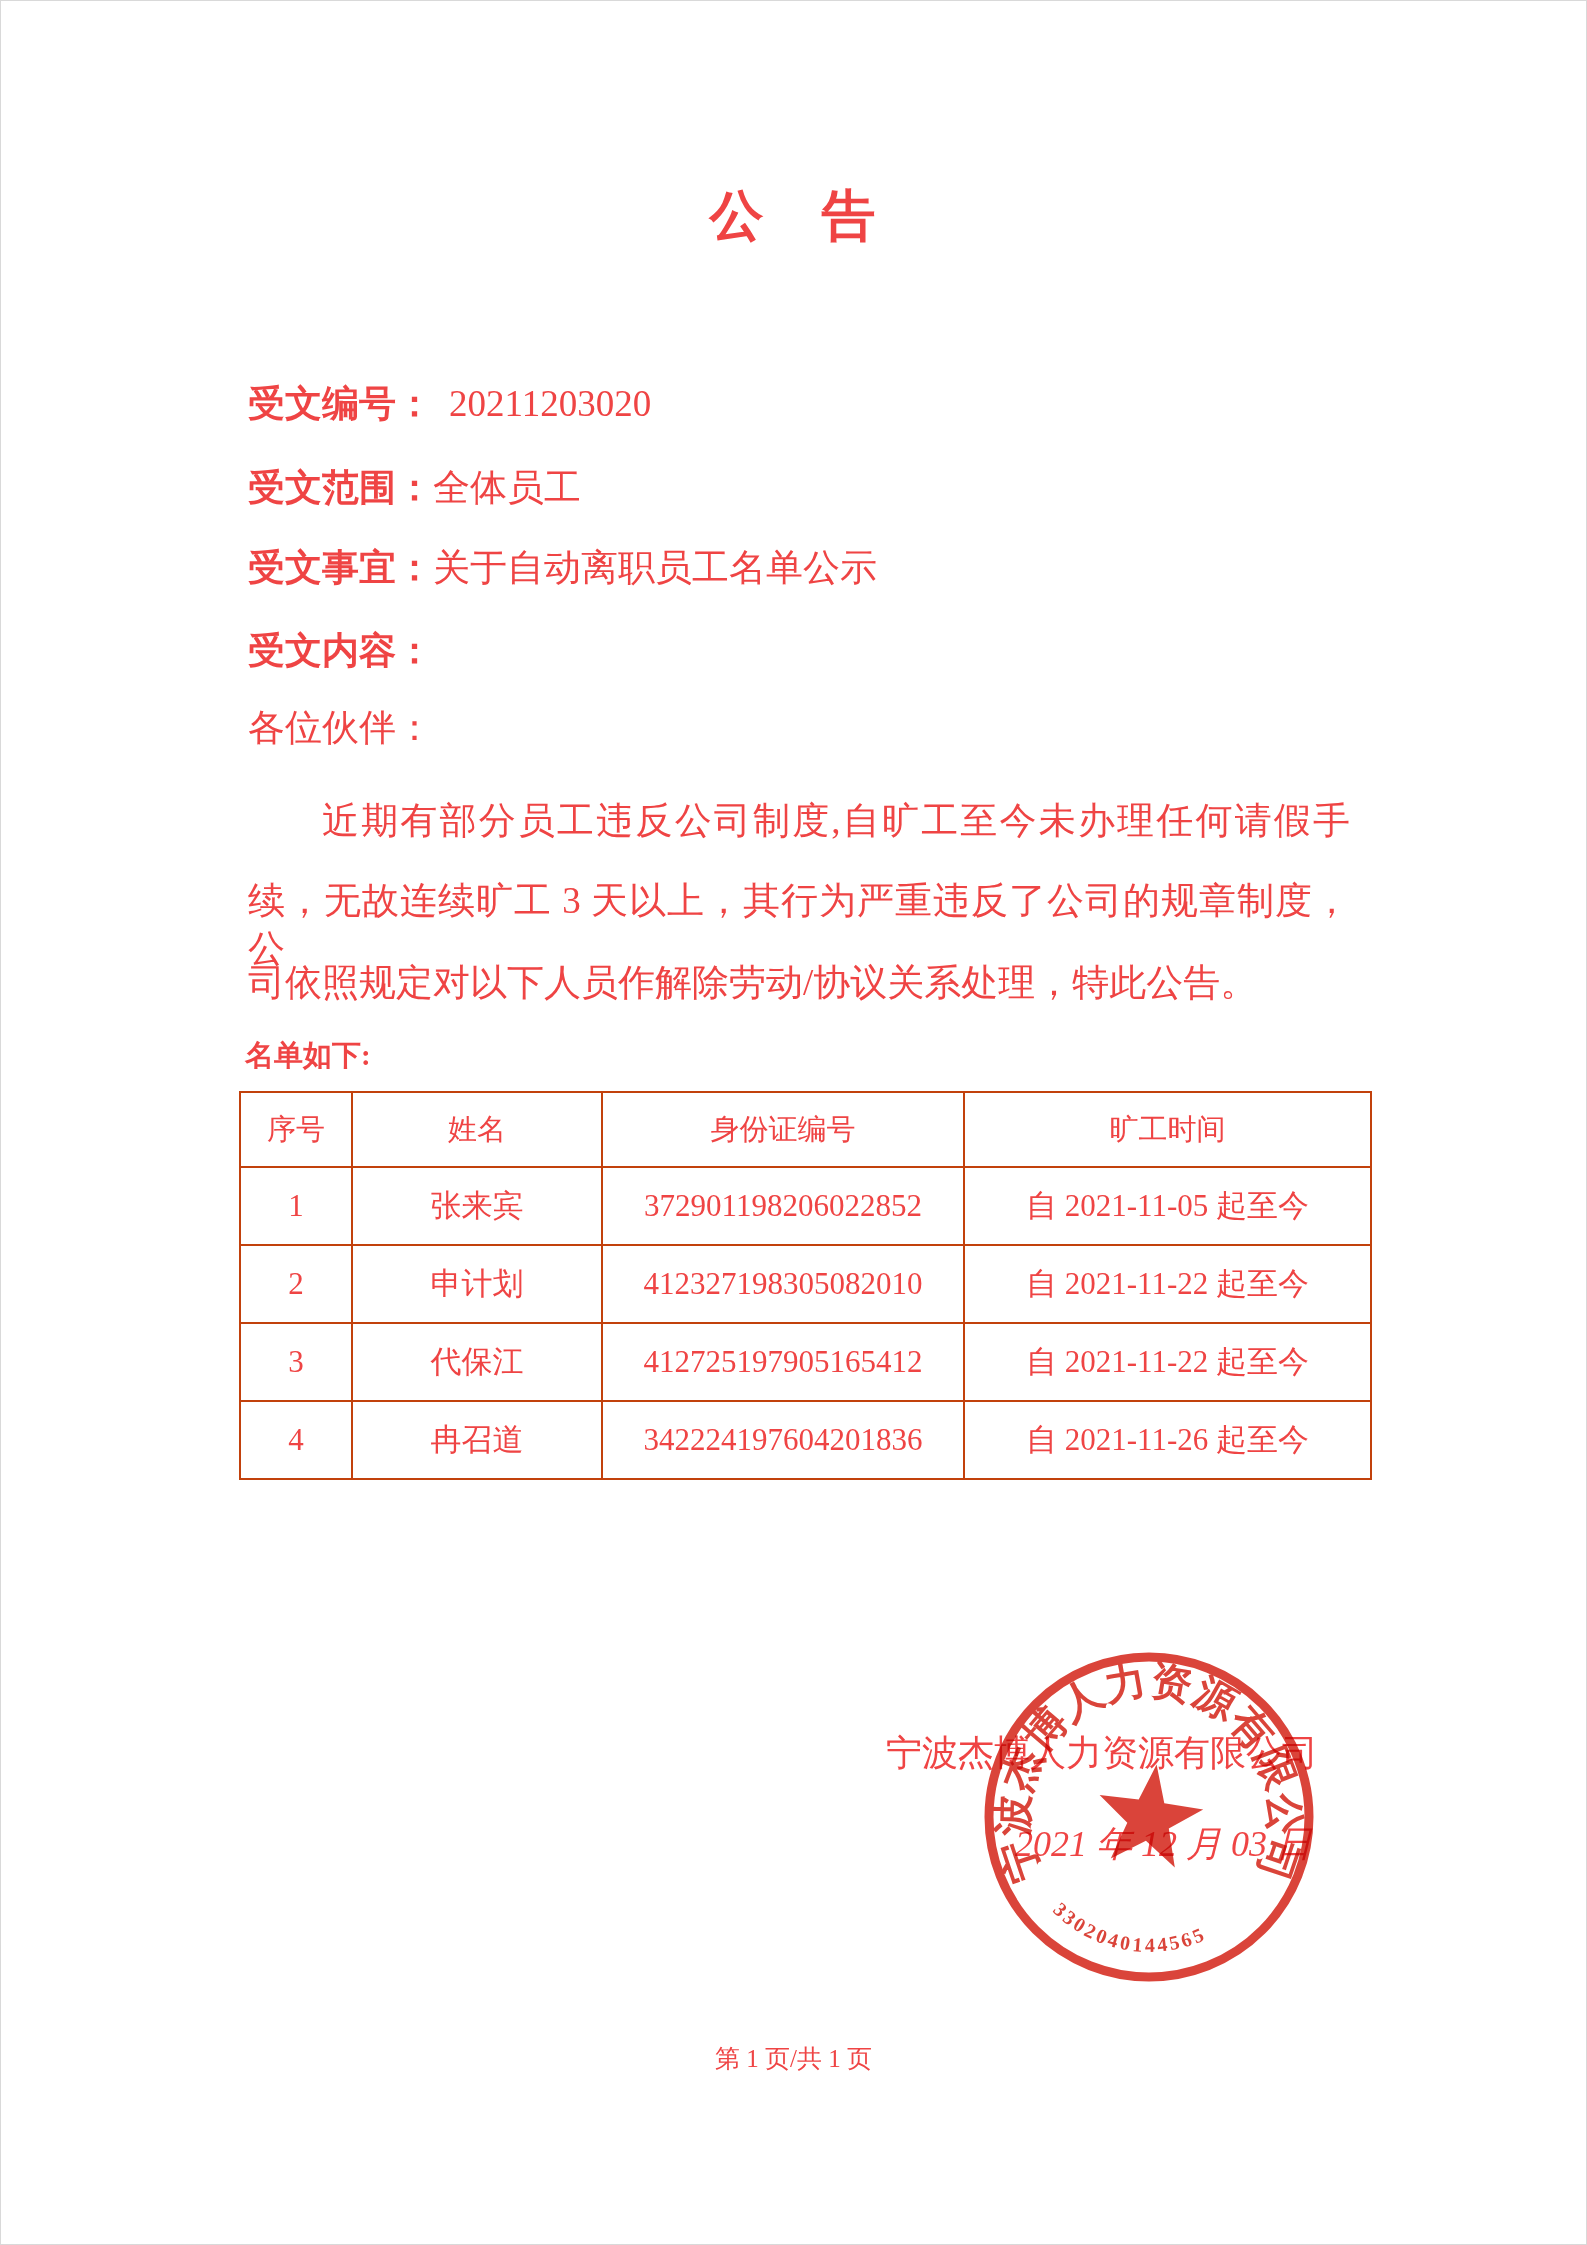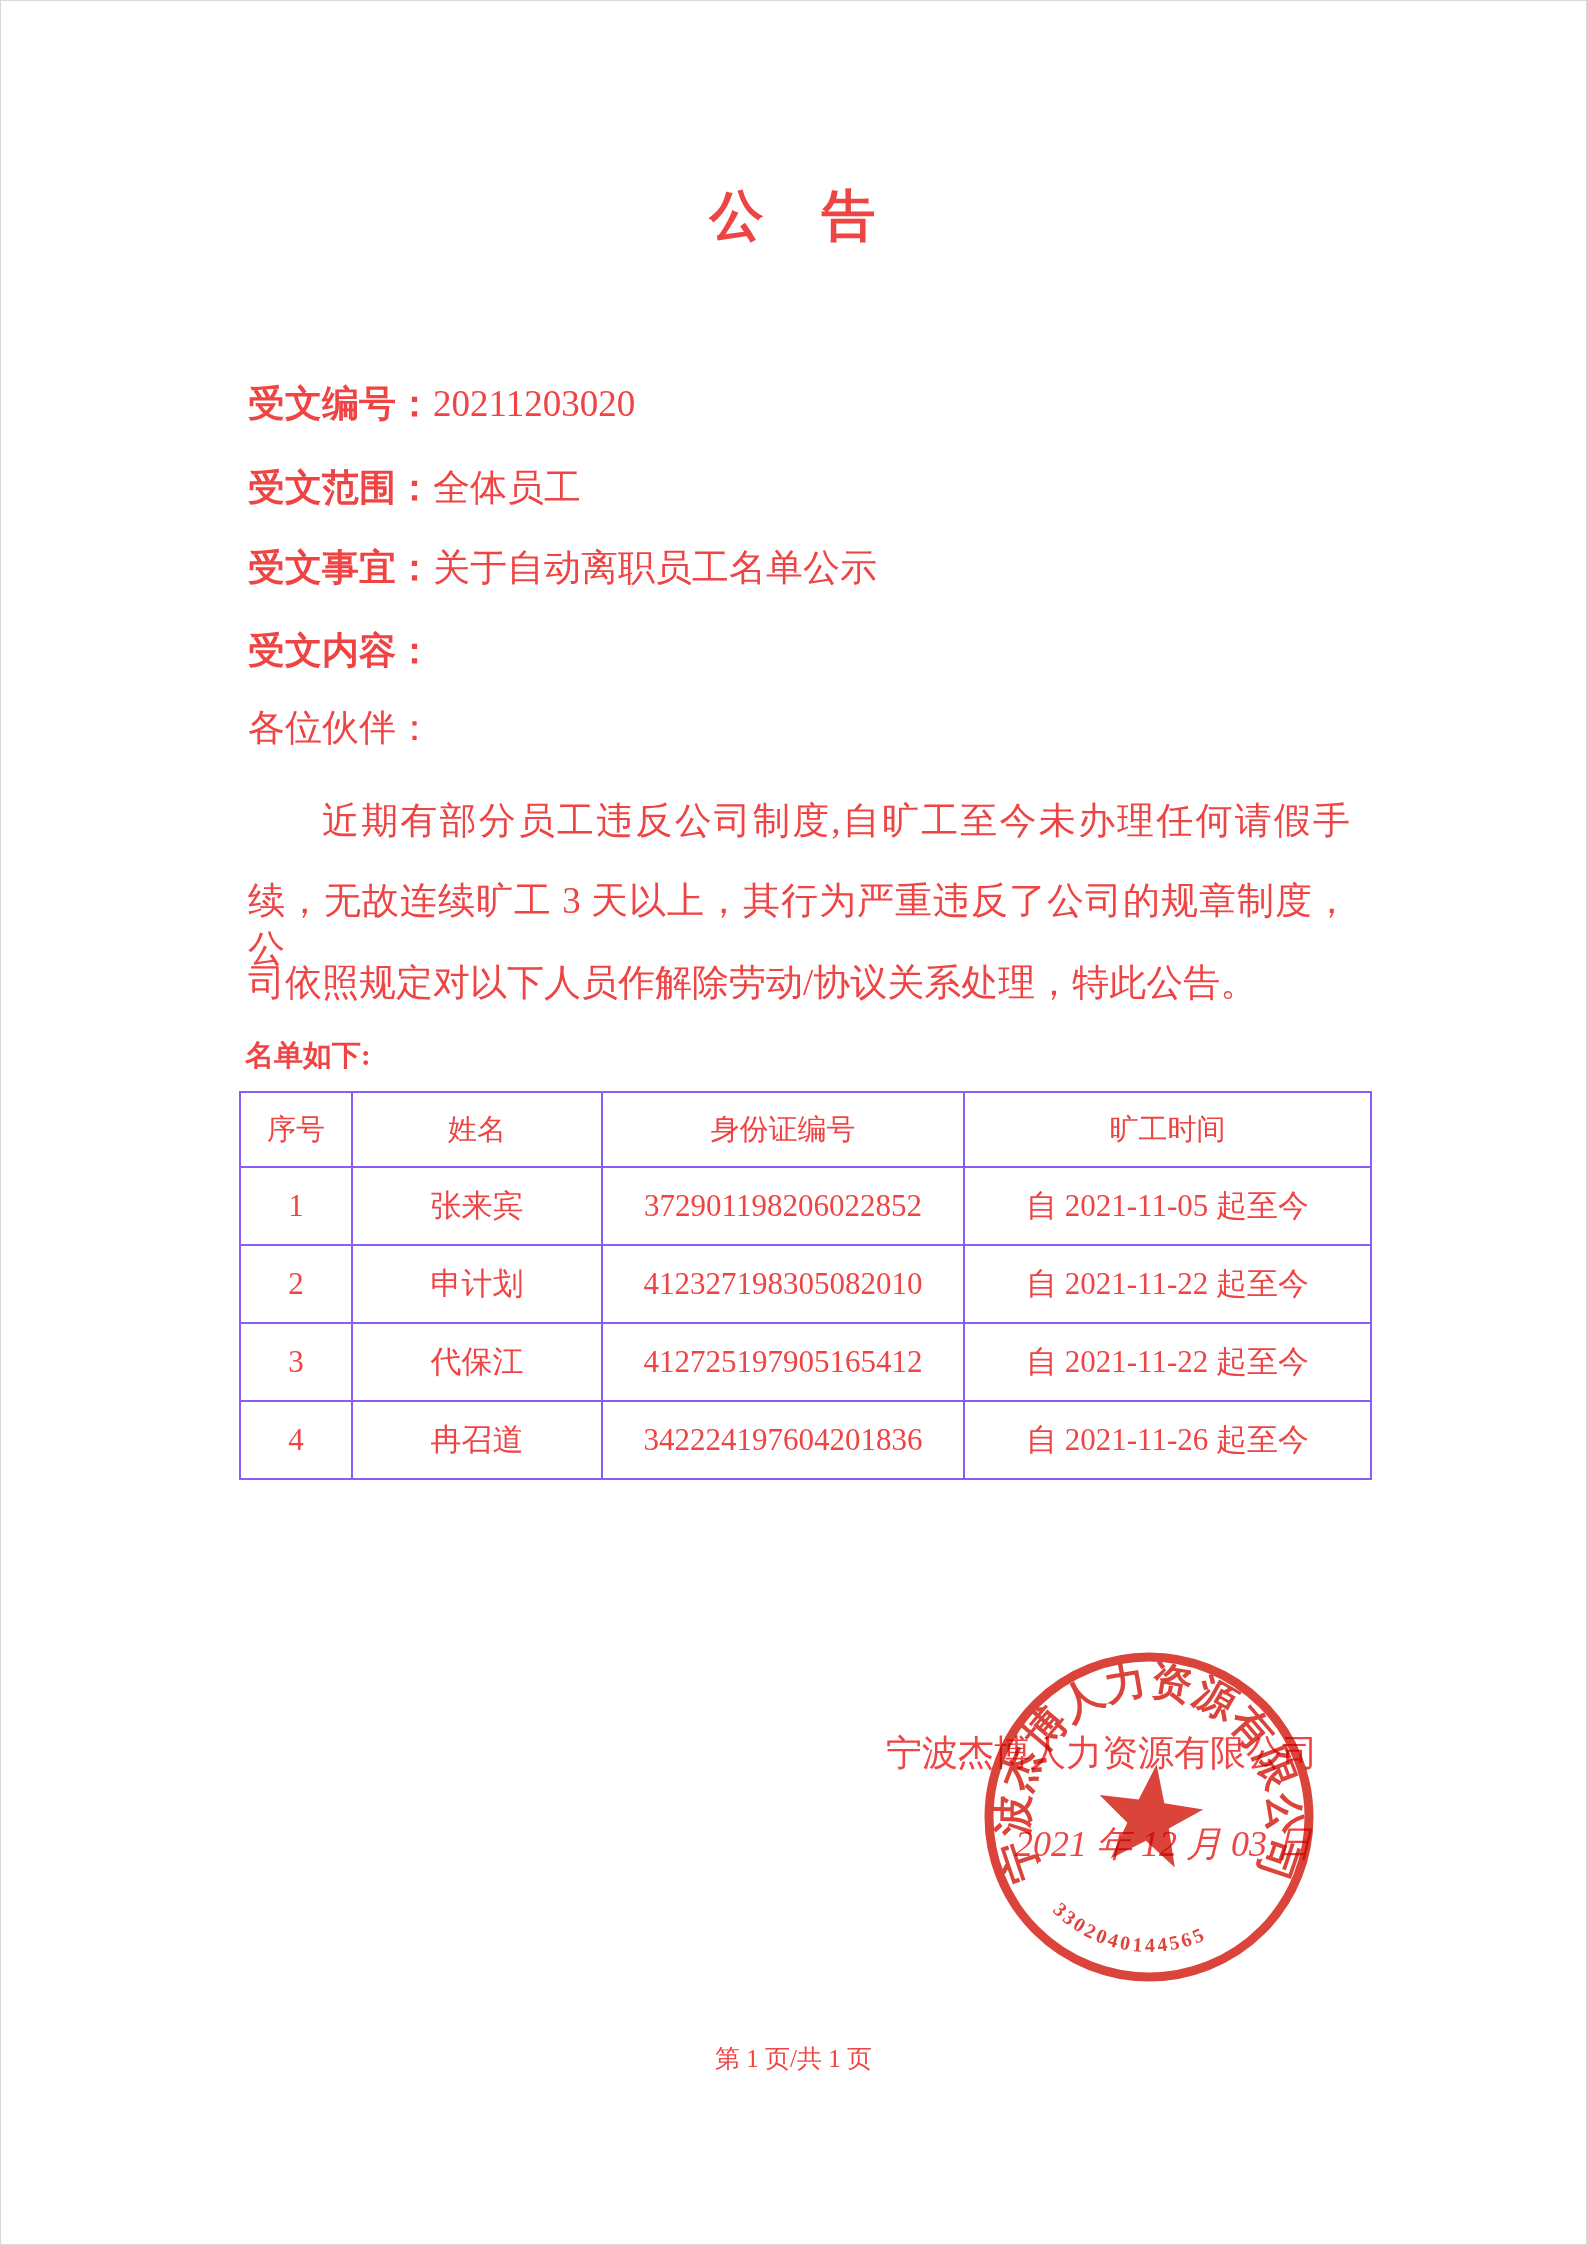--- a/index.html
+++ b/index.html
@@ -18,21 +18,21 @@
     text-align:center;
     font-size:54px;font-weight:bold;line-height:1.1;
     letter-spacing:2px;
   }
   .field-line{
     position:absolute;left:247px;
     font-size:37px;line-height:46px;white-space:nowrap;
   }
   .field-label{font-weight:bold;}
   .field-value{font-weight:normal;}
-  .field-value.gap{margin-left:0;text-align:right;}
+  .field-value.gap{margin-left:16px;text-align:right;}
   .salutation{
     position:absolute;left:247px;top:704px;
     font-size:37px;line-height:46px;
   }
   .para-line{
     position:absolute;left:247px;width:1102px;
     font-size:37px;line-height:48px;
     text-align:justify;text-align-last:justify;
   }
   .para-line.indent{text-indent:74px;}
@@ -40,21 +40,21 @@
   .list-intro{
     position:absolute;left:244px;top:1036px;
     font-size:29px;font-weight:bold;line-height:36px;
   }
   table.roster{
     position:absolute;left:238px;top:1090px;
     border-collapse:collapse;table-layout:fixed;
     width:1131px;
   }
   table.roster td,table.roster th{
-    border:2px solid #8b5cf6;
+    border:2px solid #c2410c;
     text-align:center;vertical-align:middle;
     padding:0;
     font-weight:normal;
   }
   table.roster tr.head td{height:73px;font-size:29px;}
   table.roster tr.data td{height:76px;font-size:31px;}
   td.c-name,td.c-id{font-weight:bold;margin-left:32px;}
   .sign-company{
     position:absolute;top:1730px;right:268px;
     font-size:36px;line-height:44px;white-space:nowrap;

